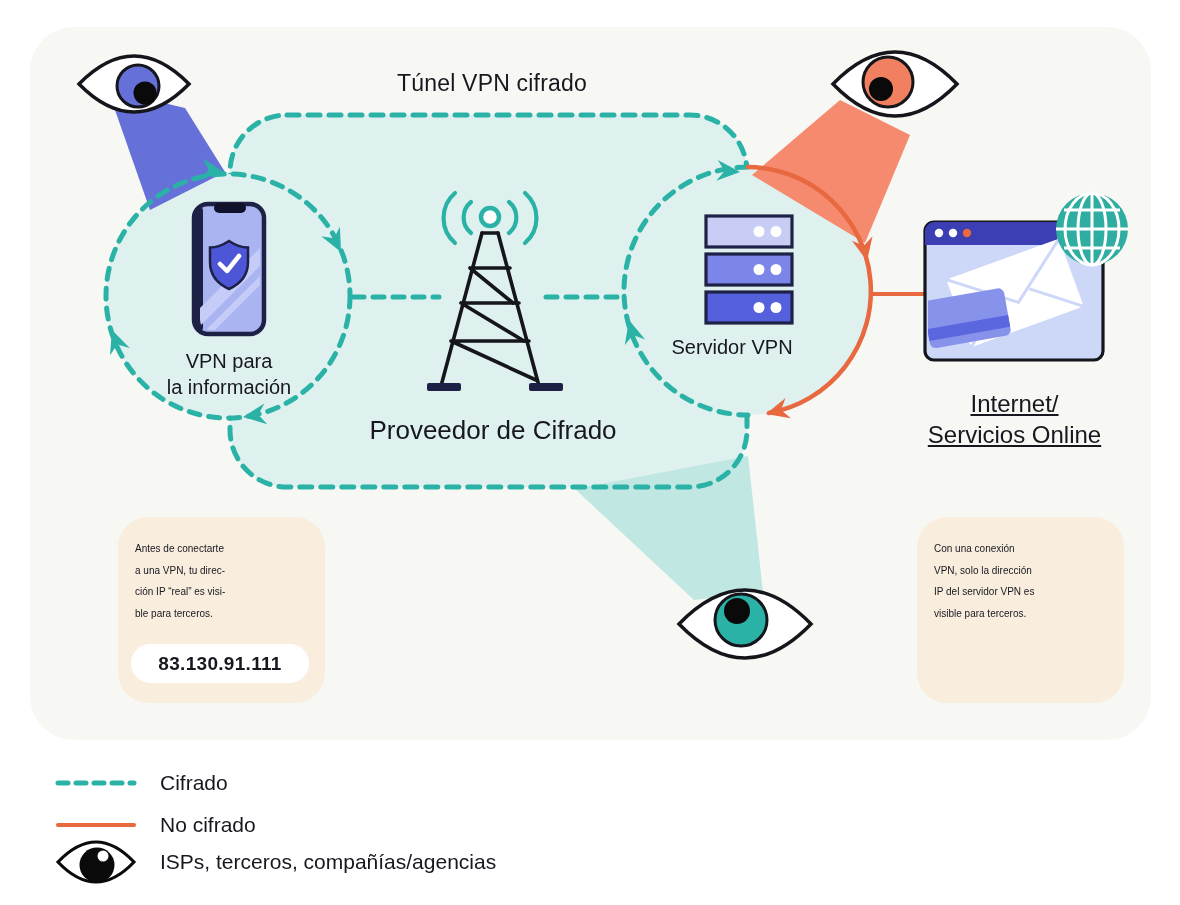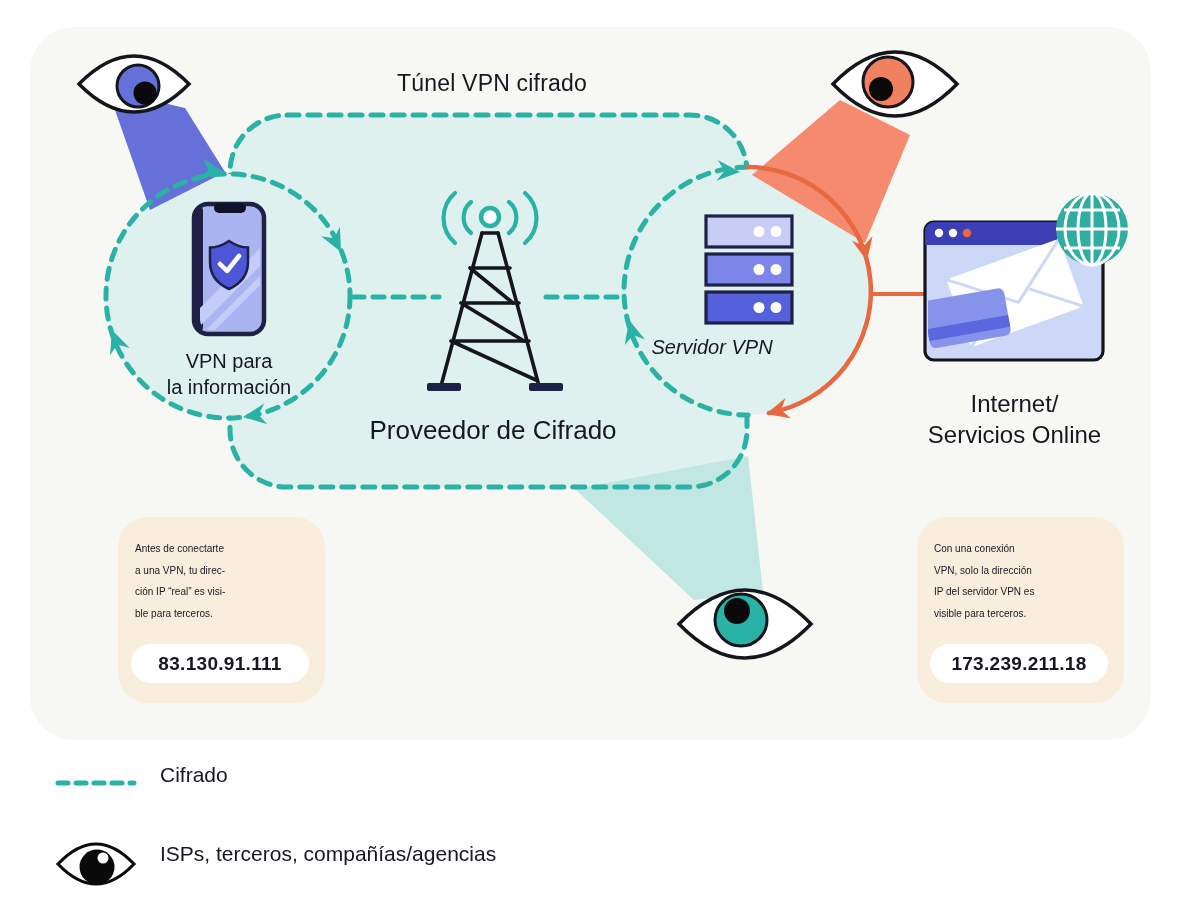--- a/index.html
+++ b/index.html
@@ -10,38 +10,38 @@
   }
   .card{
     position:absolute;left:30px;top:27px;width:1121px;height:713px;
     border-radius:44px;background:var(--c-card_bg,#f7f7f4);
   }
   svg.canvas{position:absolute;left:0;top:0;}
   .txt{position:absolute;white-space:pre-line;text-align:center;}
   .title{left:332px;top:70px;width:320px;font-size:23px;font-weight:500;letter-spacing:.2px;}
   .client-label{left:123px;top:348px;width:212px;font-size:20px;line-height:26px;font-weight:500;}
   .isp-label{left:325px;top:415px;width:336px;font-size:26px;font-weight:500;}
-  .server-label{left:612px;top:336px;width:200px;font-size:20px;font-weight:500;font-style:italic;}
-  .internet-label{left:912px;top:388px;width:205px;font-size:24px;line-height:31px;font-weight:500;}
+  .server-label{left:632px;top:336px;width:200px;font-size:20px;font-weight:500;}
+  .internet-label{left:912px;top:388px;width:205px;font-size:24px;line-height:31px;font-weight:500;text-decoration:underline;}
   .callout{
     position:absolute;width:207px;height:186px;border-radius:30px;
     background:var(--c-cream,#f9eede);
   }
   .callout.left{left:118px;top:517px;}
   .callout.right{left:905px;top:517px;margin-left:12px;}
   .callout-text{
     position:absolute;left:17px;top:21px;width:178px;
     font-size:10px;line-height:21.5px;white-space:pre-line;text-align:left;
   }
   .ip-pill{
     position:absolute;left:13px;top:127px;width:178px;height:39px;border-radius:20px;
     background:#ffffff;display:flex;align-items:center;justify-content:center;
     font-size:19px;font-weight:700;letter-spacing:.3px;
   }
-  .legend-row{position:absolute;left:55px;display:flex;align-items:flex-start;height:40px;}
+  .legend-row{position:absolute;left:55px;display:flex;align-items:center;height:40px;}
   .legend-row .swatch{width:82px;flex:0 0 82px;}
   .legend-label{margin-left:23px;font-size:21px;font-weight:500;}
   
   .f-mint{fill:var(--c-mint,#dff1ee)} .s-teal{stroke:var(--c-teal,#2ab2a6)}
   .f-teal{fill:var(--c-teal,#2ab2a6)} .s-orange{stroke:var(--c-orange,#e86840)}
   .f-orange{fill:var(--c-orange,#e86840)}
 </style>
 </head>
 <body>
 
@@ -204,28 +204,33 @@
 a una VPN, tu direc-
 ción IP “real” es visi-
 ble para terceros.</div>
     <div class="ip-pill">83.130.91.111</div>
   </div>
   <div class="callout right">
     <div class="callout-text">Con una conexión
 VPN, solo la dirección
 IP del servidor VPN es
 visible para terceros.</div>
-    <div class="ip-pill">173.239.211.18</div>
   </div>
 
   <div class="legend-row" style="top:763px">
     <svg class="swatch" width="82" height="40" viewBox="0 0 82 40">
       <path d="M3,20 H79" class="s-teal" stroke-width="5" stroke-dasharray="10 8" stroke-linecap="round" fill="none"></path>
     </svg>
     <span class="legend-label">Cifrado</span>
+  </div>
+  <div class="legend-row" style="top:805px">
+    <svg class="swatch" width="82" height="40" viewBox="0 0 82 40">
+      <path d="M3,20 H79" class="s-orange" stroke-width="4.2" stroke-linecap="round" fill="none"></path>
+    </svg>
+    <span class="legend-label">No cifrado</span>
   </div>
   <div class="legend-row" style="top:842px">
     <svg class="swatch" width="82" height="44" viewBox="0 0 82 44">
       <path d="M3,22 Q41,-18 79,22 Q41,62 3,22 Z" fill="#ffffff" stroke="#0a0a0a" stroke-width="3.2"></path>
       <circle cx="42" cy="25" r="17.5" fill="#0a0a0a"></circle>
       <circle cx="48" cy="16" r="5.5" fill="#ffffff"></circle>
     </svg>
     <span class="legend-label">ISPs, terceros, compañías/agencias</span>
   </div>
 </div>

